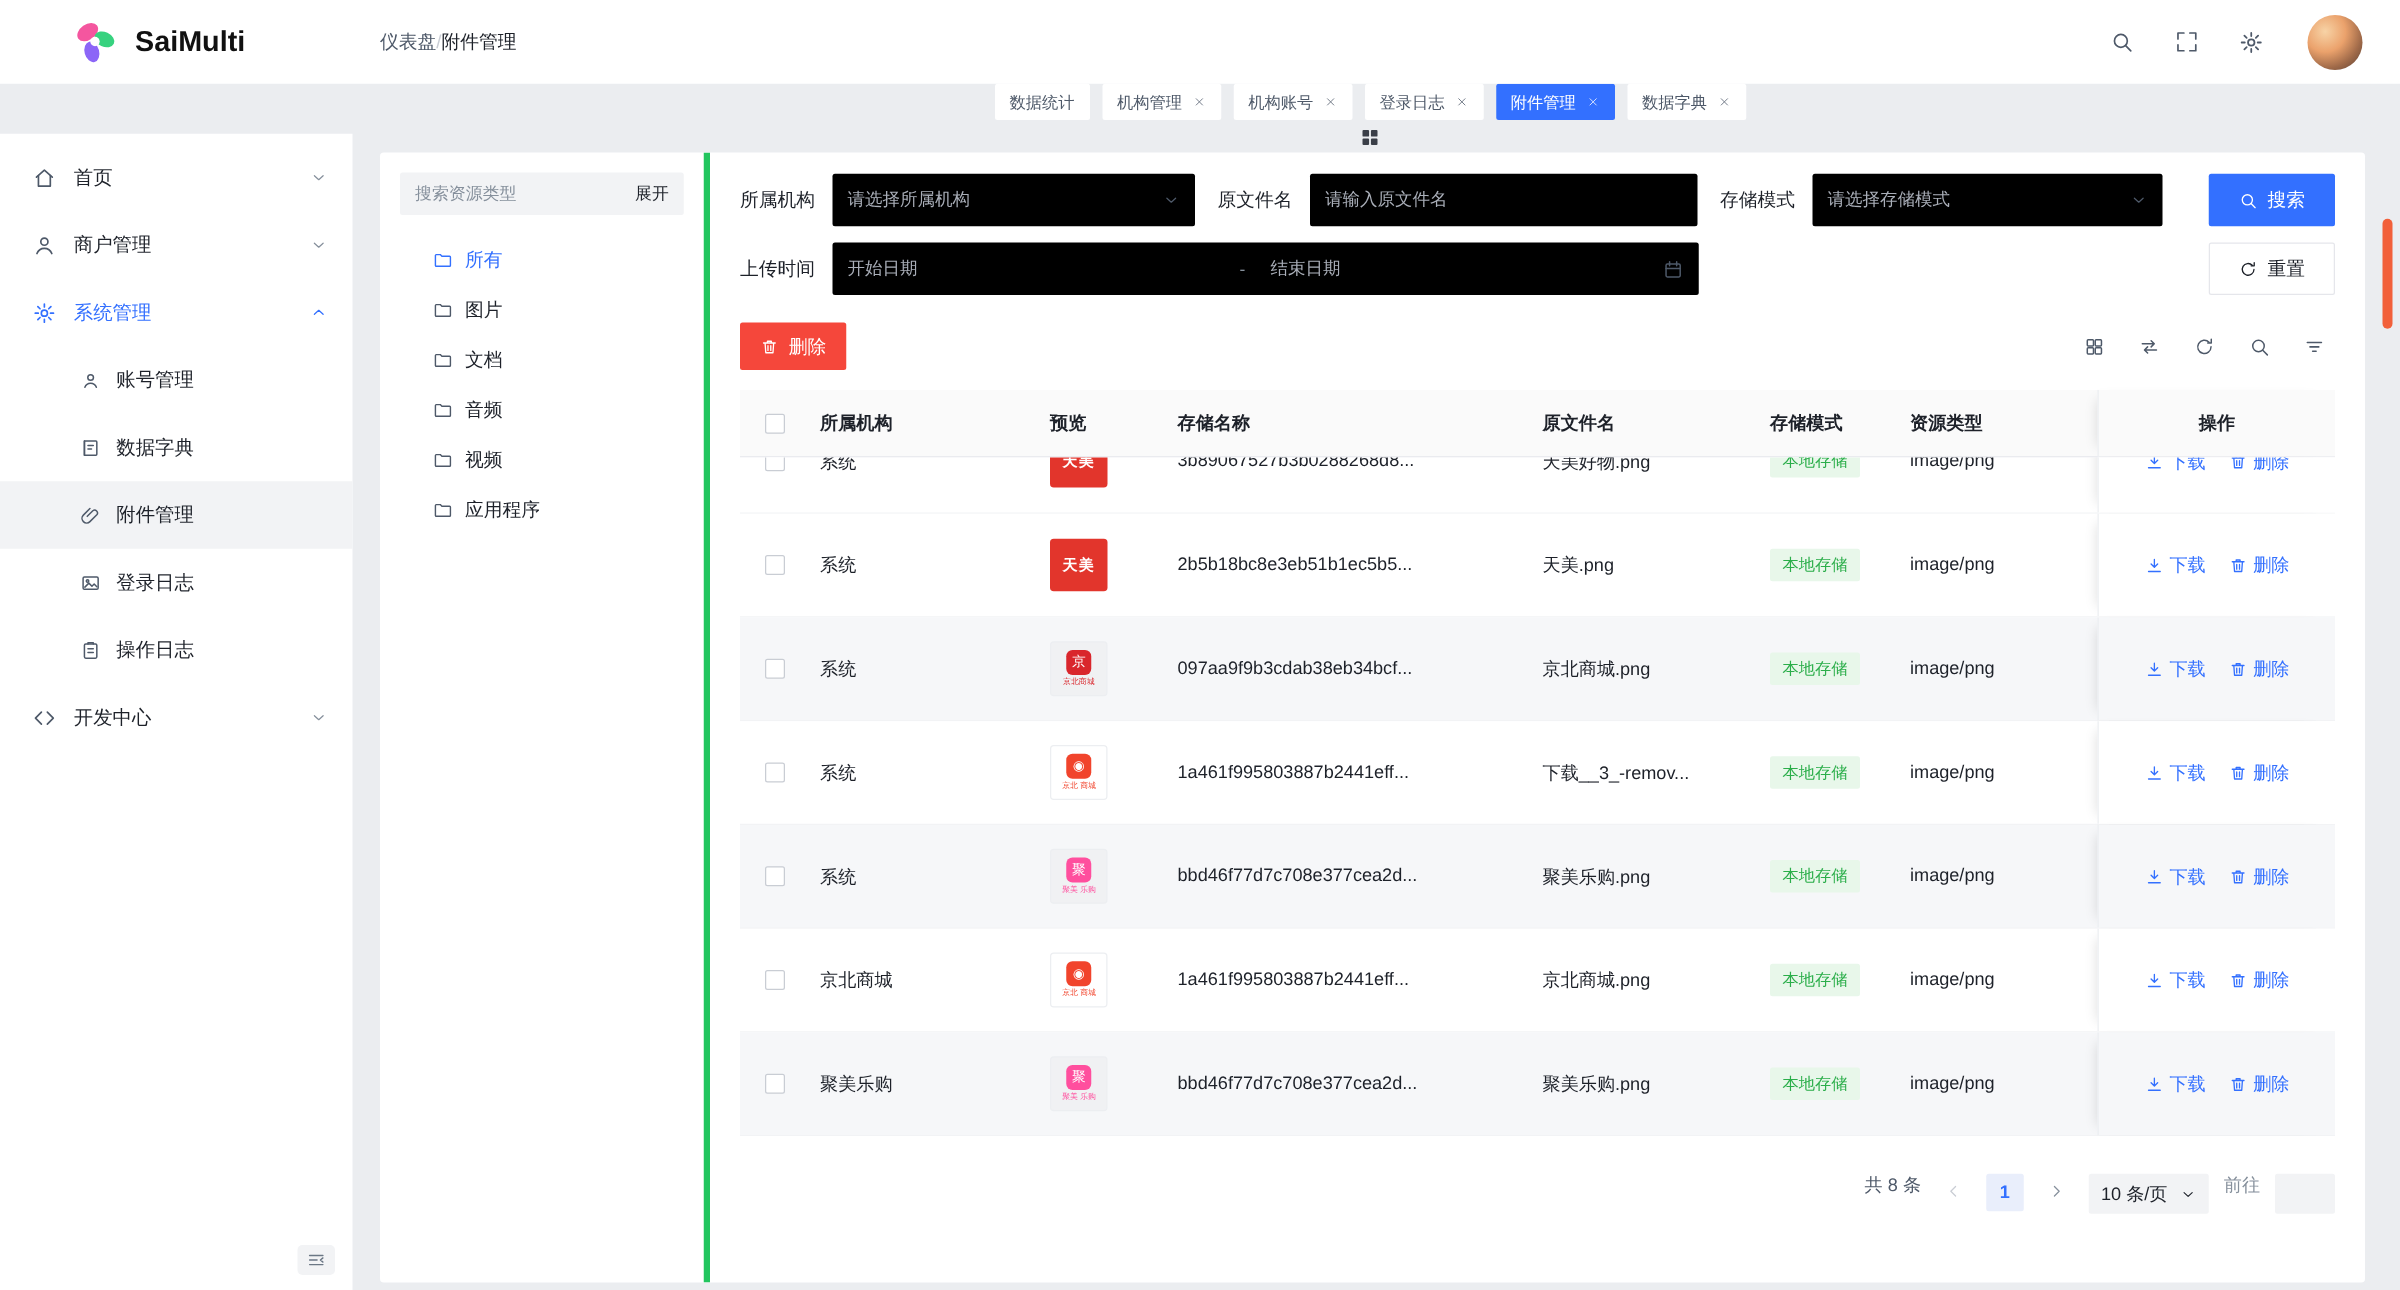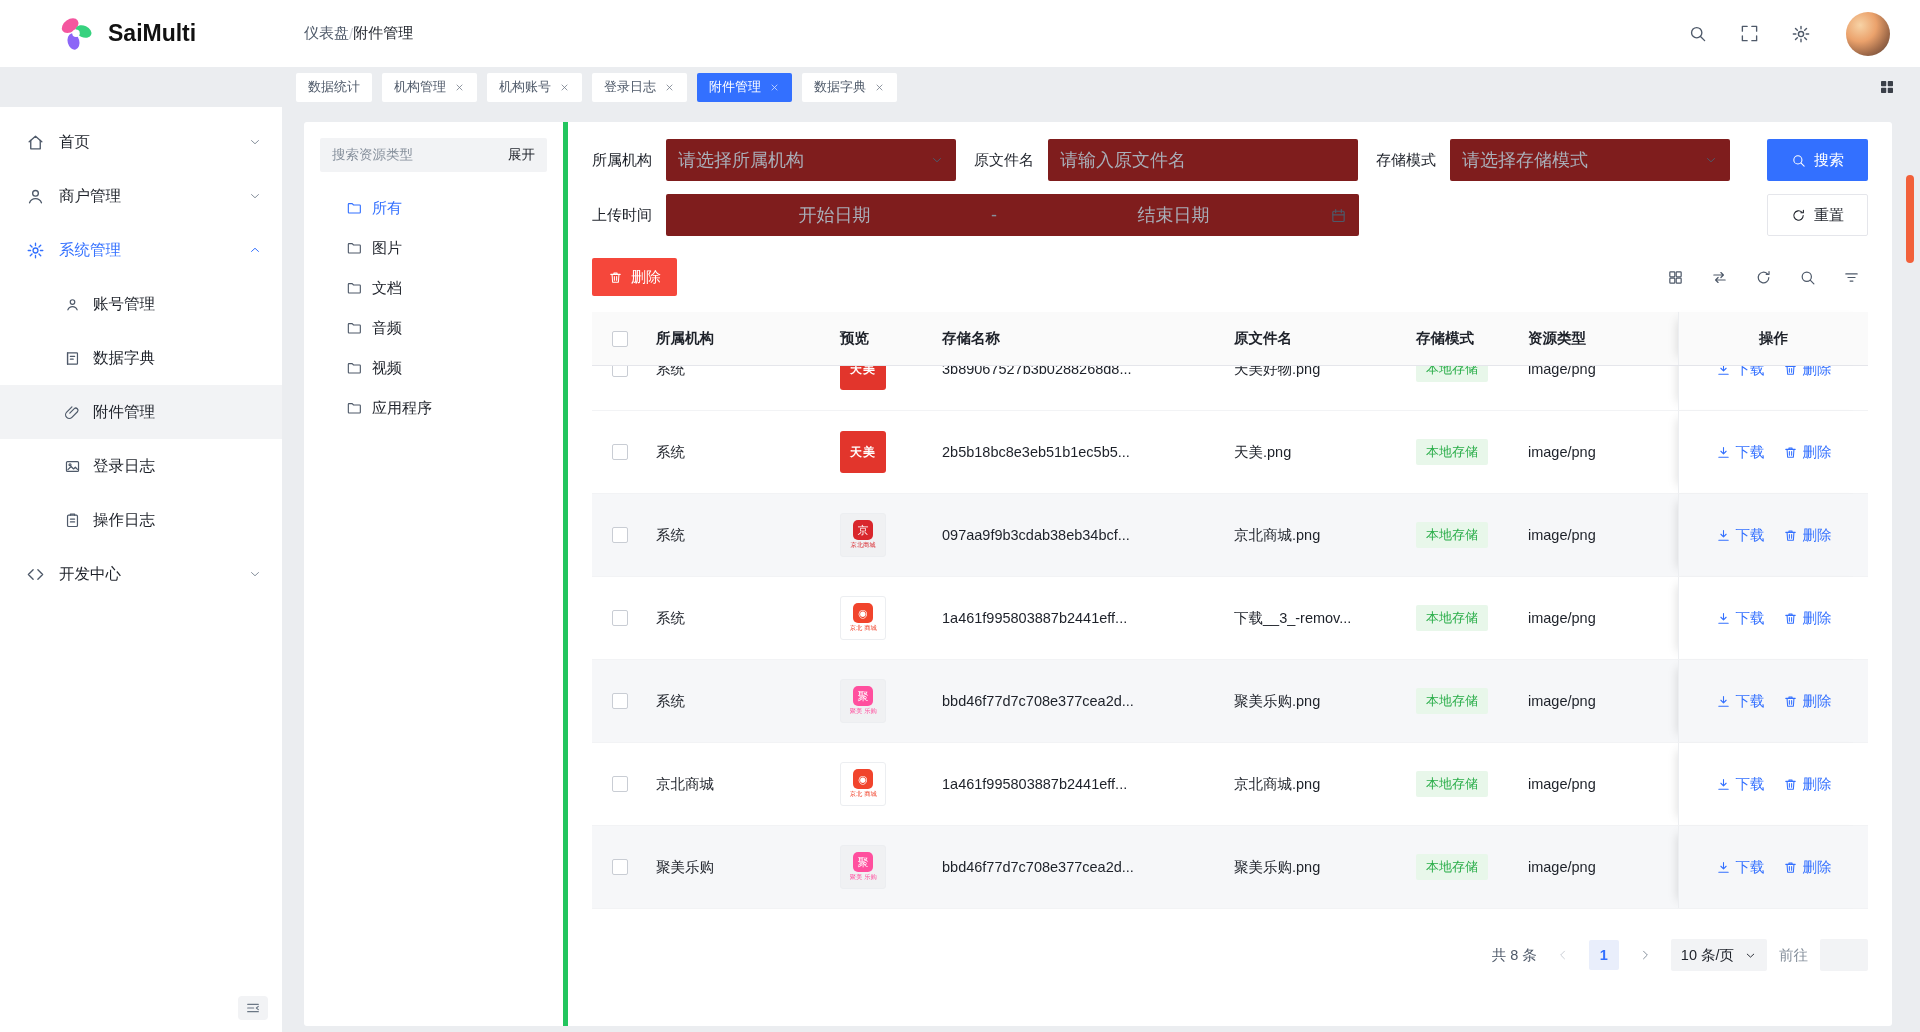--- a/index.html
+++ b/index.html
@@ -14,21 +14,21 @@
   .brand-name{font-size:23px;font-weight:bold;color:#111;}
   .breadcrumb{display:flex;align-items:center;font-size:15px;color:#4e5969;}
   .breadcrumb .sep{color:#c9cdd4;}
   .breadcrumb .current{color:#1d2129;}
   .top-actions{margin-left:auto;display:flex;align-items:center;gap:26px;color:#4e5969;}
   .top-icon-btn{width:26px;height:26px;cursor:pointer;}
   .avatar{width:44px;height:44px;border-radius:50%;margin-left:6px;cursor:pointer;
     background:radial-gradient(circle at 32% 30%,#f7d3a6 0%,#eba26c 38%,#a06a49 68%,#553c31 100%);}
 
   
-  .tabbar{height:40px;background:#ebedf0;display:flex;align-items:center;padding:0 24px 0 296px;gap:5px;}
+  .tabbar{height:40px;background:#ebedf0;display:flex;align-items:center;padding:0 24px 0 296px;gap:5px;flex-direction:column;}
   .tab-list{display:flex;gap:10px;flex:1;}
   .tab{height:29px;display:flex;align-items:center;gap:8px;padding:0 12px;background:#fff;color:#4e5969;font-size:13px;border-radius:2px;cursor:pointer;white-space:nowrap;}
   .tab.active{background:#3370ff;color:#fff;}
   .tab-close{display:inline-flex;opacity:.8;}
   .tabbar-grid{color:#3a3f48;cursor:pointer;}
 
   
   .main{display:flex;height:925px;position:relative;}
   .sidebar{width:282px;background:#fff;padding-top:8px;position:relative;flex-shrink:0;}
   .menu-item{height:54px;display:flex;align-items:center;gap:14px;padding:0 20px 0 26px;font-size:15.5px;color:#1d2129;cursor:pointer;}
@@ -54,21 +54,21 @@
   .tree-node.selected{color:#3370ff;}
   .tree-node.selected .t-ic{color:#3370ff;}
 
   
   .work-area{flex:1;padding:17px 24px 0;display:flex;flex-direction:column;min-width:0;}
   .filters{display:flex;align-items:flex-start;}
   .filter-grid{display:flex;flex-direction:column;gap:13px;}
   .filter-row{display:flex;align-items:center;gap:18px;}
   .f-item{display:flex;align-items:center;gap:14px;}
   .f-label{font-size:15px;color:#1d2129;white-space:nowrap;}
-  .control{height:42px;background:#7f1d1d;border-radius:2px;display:flex;align-items:center;padding:0 12px;font-size:18px;cursor:pointer;text-align:center;}
+  .control{height:42px;background:#000000;border-radius:2px;display:flex;align-items:center;padding:0 12px;font-size:14px;cursor:pointer;}
   .control .ph{color:#a9aeb8;}
   .control .caret{margin-left:auto;color:#4e5969;}
   .w-org{width:290px;} .w-file{width:310px;} .w-store{width:280px;} .w-date{width:693px;}
   .w-date .grow{flex:1;}
   .w-date .pad{padding-left:20px;}
   .dsep{color:#86909c;}
   .cal{color:#4e5969;}
   .filter-actions{margin-left:auto;display:flex;flex-direction:column;gap:13px;padding-left:20px;}
   .btn{height:42px;border-radius:2px;display:flex;align-items:center;justify-content:center;gap:8px;font-size:15px;cursor:pointer;border:none;font-family:inherit;}
   .btn-search{width:101px;background:#3370ff;color:#fff;}
@@ -99,21 +99,21 @@
     background:inherit;border-left:1px solid #eceef1;box-shadow:-8px 0 10px -8px rgba(0,0,0,.15);}
   .badge{display:inline-block;padding:4px 10px;background:#e8f7ea;color:#2bae4a;border-radius:2px;font-size:13px;white-space:nowrap;}
   .op-link{display:flex;align-items:center;gap:5px;color:#3370ff;font-size:14.5px;cursor:pointer;text-decoration:none;white-space:nowrap;}
   .thumb{flex-shrink:0;}
   .thumb-full{width:46px;height:42px;border-radius:3px;display:flex;align-items:center;justify-content:center;color:#fff;font-size:12px;font-weight:bold;letter-spacing:1px;cursor:pointer;}
   .thumb-tile{width:46px;height:44px;border-radius:3px;display:flex;flex-direction:column;align-items:center;justify-content:center;gap:1px;border:1px solid #eceef1;cursor:pointer;line-height:1;}
   .thumb-tile .logo{width:20px;height:20px;border-radius:5px;display:flex;align-items:center;justify-content:center;color:#fff;font-size:11px;}
   .thumb-tile .cap{font-size:9px;transform:scale(.7);white-space:nowrap;}
 
   
-  .pagination{margin-top:30px;display:flex;align-items:center;justify-content:flex-end;gap:12px;color:#4e5969;font-size:14.5px;padding-bottom:26px;}
+  .pagination{margin-top:30px;display:flex;justify-content:flex-end;gap:12px;color:#4e5969;font-size:14.5px;padding-bottom:26px;}
   .pg-arrow{width:28px;height:28px;color:#86909c;cursor:pointer;}
   .pg-arrow.disabled{color:#c9cdd4;}
   .pg-page{min-width:30px;height:30px;background:#e9eefb;color:#3370ff;display:flex;align-items:center;justify-content:center;border-radius:2px;font-weight:bold;cursor:pointer;}
   .pg-size{height:32px;background:#f2f3f5;border-radius:2px;display:flex;align-items:center;gap:10px;padding:0 10px;color:#1d2129;cursor:pointer;}
   .pg-goto-label{color:#86909c;}
   .pg-goto-input{width:48px;height:32px;background:#f2f3f5;border-radius:2px;border:none;outline:none;font-family:inherit;padding:0 8px;}
 
   
   .v-scrollbar{position:absolute;top:0;right:6px;width:8px;height:100%;pointer-events:none;}
   .v-thumb{position:absolute;top:68px;right:0;width:8px;height:88px;border-radius:4px;background:#f2603a;pointer-events:auto;cursor:pointer;}

